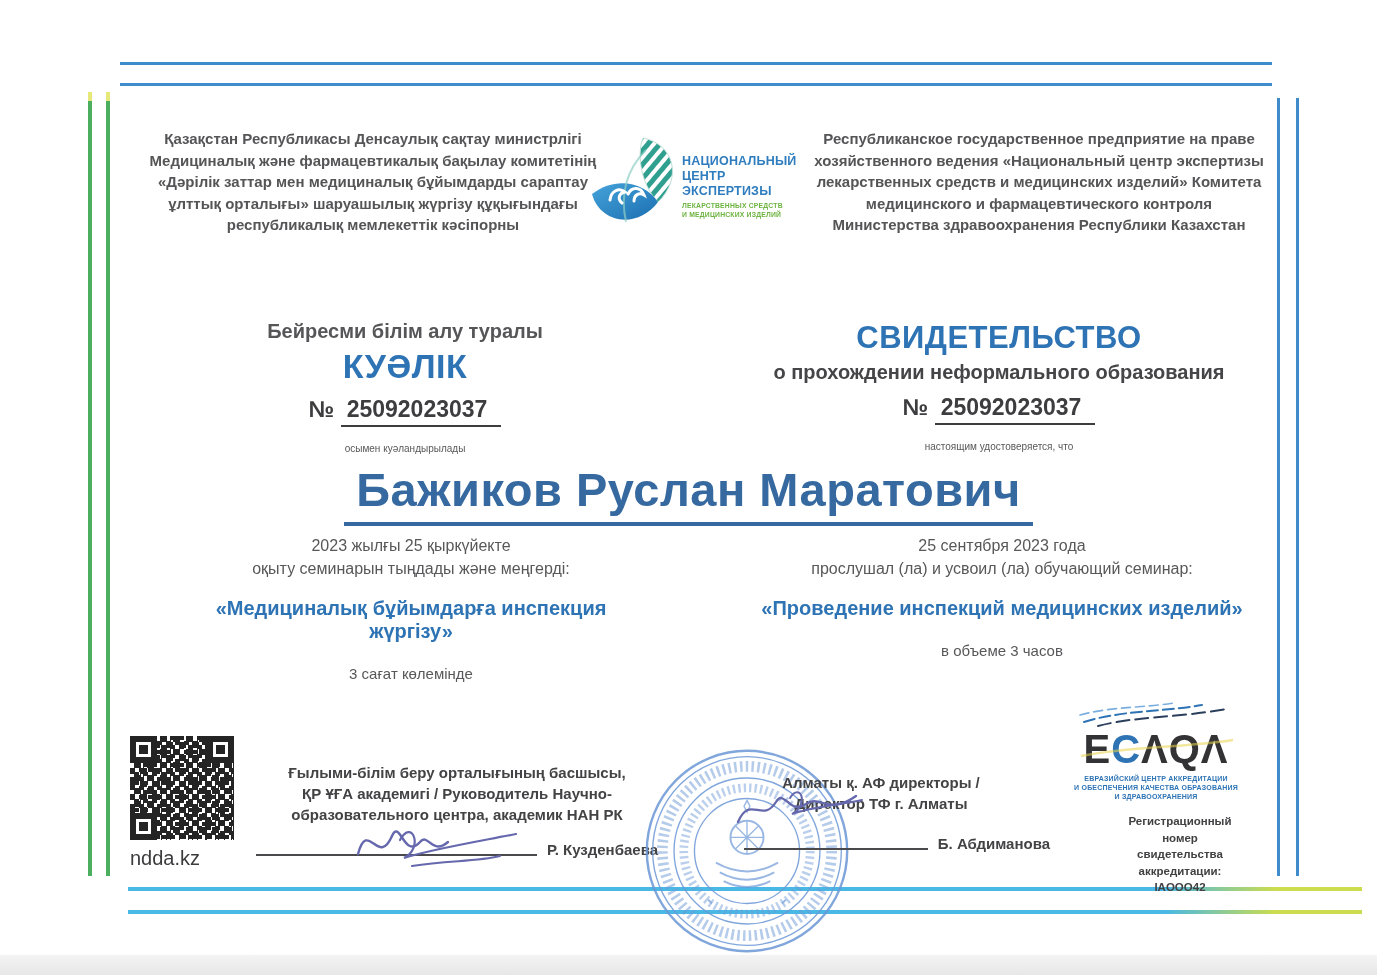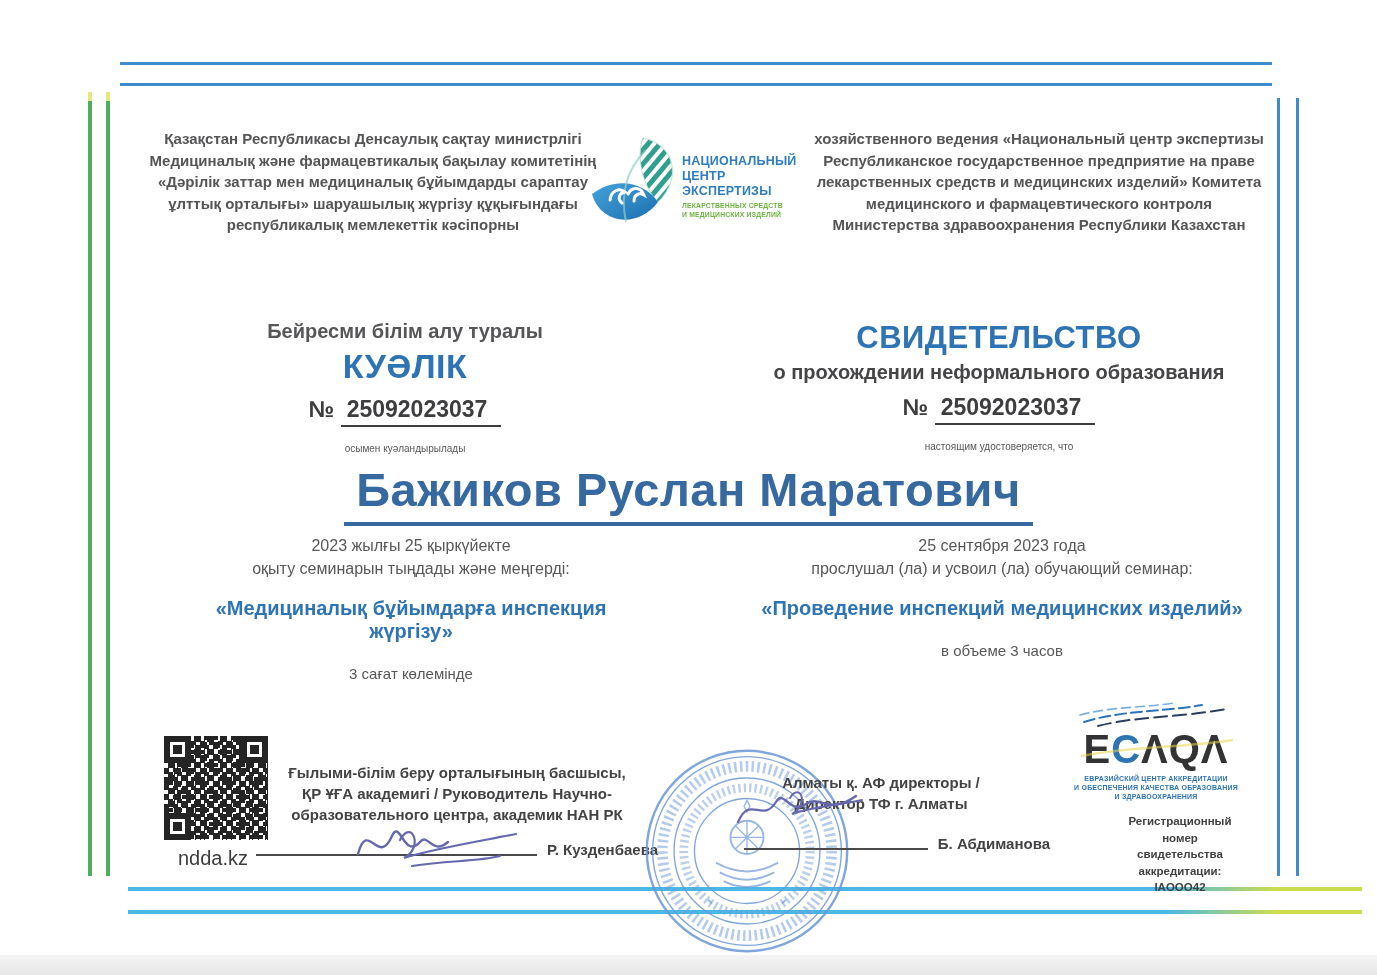--- a/index.html
+++ b/index.html
@@ -46,21 +46,21 @@
   
   .recipient{left:0;top:462px;width:1377px;text-align:center;}
   .recipient span{display:inline-block;font-size:47px;font-weight:bold;color:var(--name-blue);letter-spacing:.5px;border-bottom:4px solid var(--name-blue);padding:0 12px 5px;}
   
   .sem{text-align:center;color:#58585a;font-size:16px;line-height:23px;}
   .sem-kk{left:172px;top:534px;width:478px;}
   .sem-ru{left:748px;top:534px;width:508px;}
   .sem-title{margin-top:17px;font-size:20px;font-weight:bold;color:var(--accent-blue);}
   .sem-dur{margin-top:19px;font-size:15px;}
   
-  .qr-wrap{left:156px;top:736px;width:106px;text-align:center;padding-left:8px;}
+  .qr-wrap{left:122px;top:736px;width:106px;padding-left:8px;}
   .qr{position:relative;width:104px;height:104px;background-color:#fff;
       background-image:repeating-conic-gradient(#242424 0% 25%,transparent 0% 50%),repeating-conic-gradient(#242424 0% 25%,transparent 0% 50%);
       background-size:9px 9px,13px 13px;background-position:0 0,4px 6px;}
   .qr i{position:absolute;width:27px;height:27px;background:#fff;border:6px solid #242424;}
   .qr i::after{content:"";position:absolute;inset:3px;background:#242424;}
   .qr .tl{top:0;left:0;} .qr .tr{top:0;right:0;} .qr .bl{bottom:0;left:0;}
   .qr-caption{margin-top:7px;font-size:20px;color:#3c3c3e;}
   
   .sig{font-size:15px;font-weight:bold;color:#434345;line-height:21px;}
   .sig-left{left:256px;top:762px;width:402px;text-align:center;}
@@ -125,22 +125,22 @@
     <div class="ncels-name">НАЦИОНАЛЬНЫЙ</div>
     <div class="ncels-name">ЦЕНТР ЭКСПЕРТИЗЫ</div>
     <div class="ncels-sub">
       <div>ЛЕКАРСТВЕННЫХ СРЕДСТВ</div>
       <div>И МЕДИЦИНСКИХ ИЗДЕЛИЙ</div>
     </div>
   </div>
 </div>
 
 <div class="abs issuer issuer-ru">
+  <div>Республиканское государственное предприятие на праве</div>
   <div>хозяйственного ведения «Национальный центр экспертизы</div>
-  <div>Республиканское государственное предприятие на праве</div>
   <div>лекарственных средств и медицинских изделий» Комитета</div>
   <div>медицинского и фармацевтического контроля</div>
   <div>Министерства здравоохранения Республики Казахстан</div>
 </div>
 
 <div class="abs cert cert-kk">
   <div class="pretitle">Бейресми білім алу туралы</div>
   <div class="big-title">КУӘЛІК</div>
   <div class="numline">
     <span>№</span>

